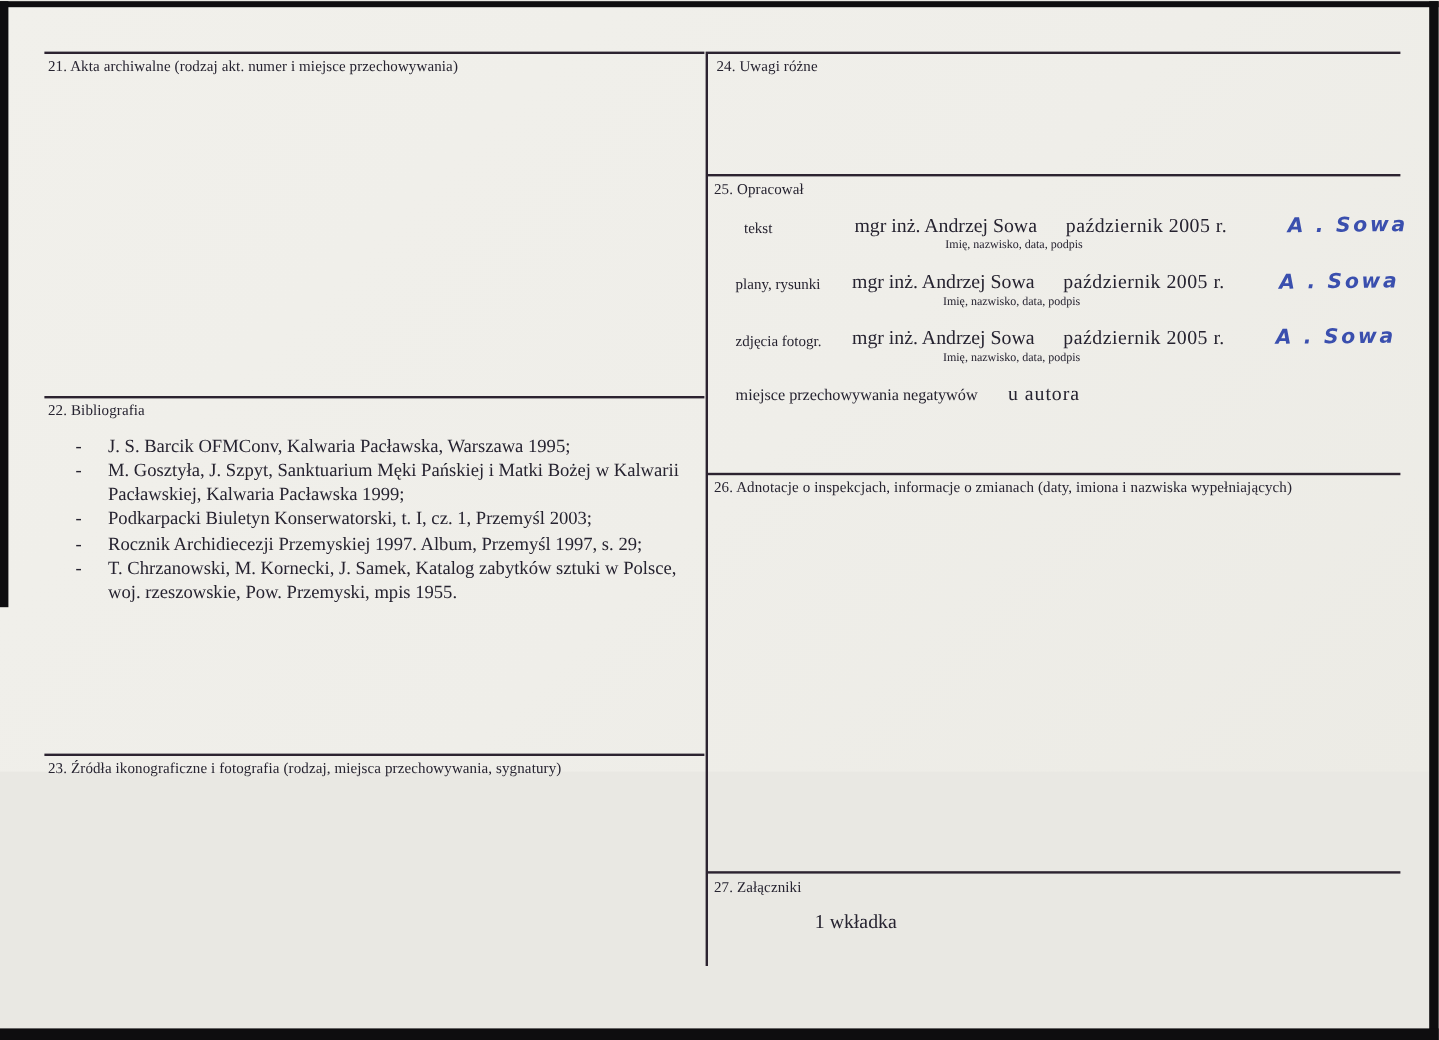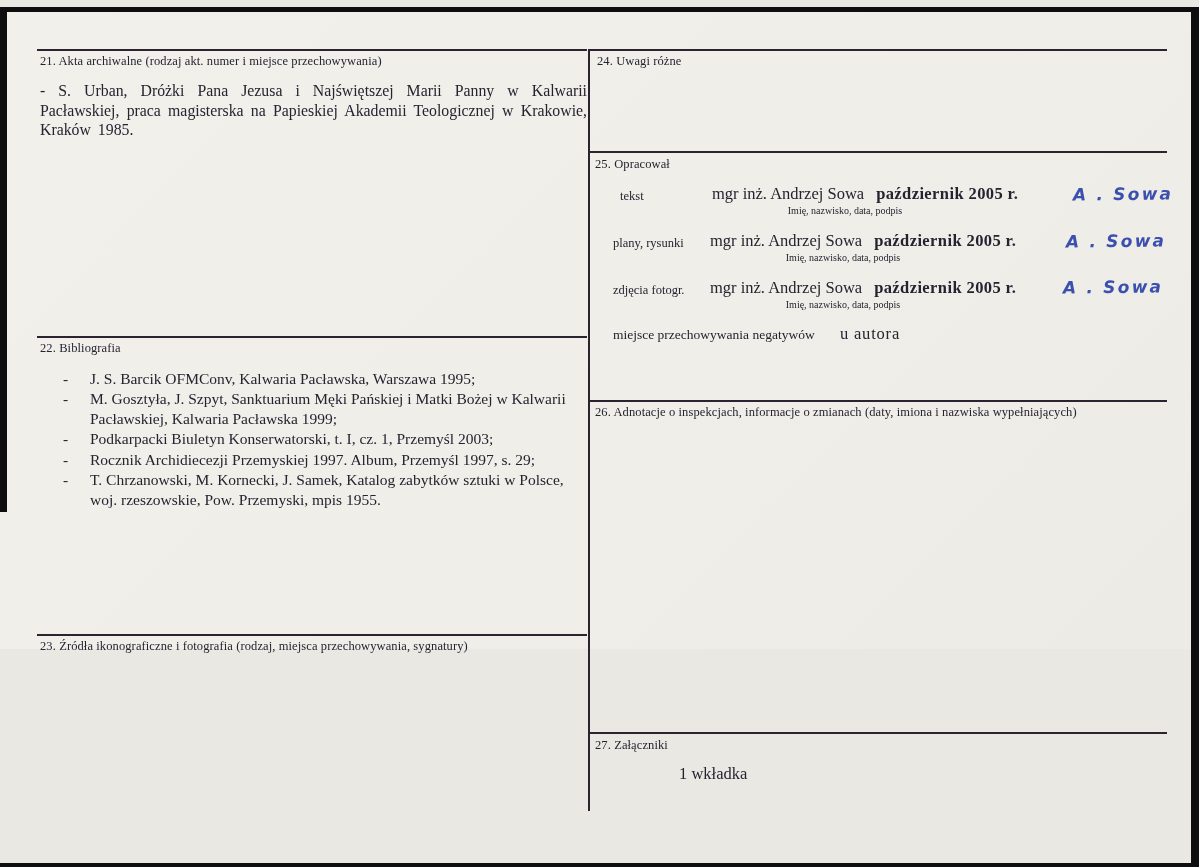--- a/index.html
+++ b/index.html
@@ -4,21 +4,21 @@
 <style>
   html,body{margin:0;padding:0;}
   body{
     width:1199px;height:867px;
     font-family:"Liberation Serif", serif;
     background:#e9e8e3;
     position:relative;
     overflow:hidden;
   }
   .card{
-    position:absolute;left:0;top:7px;width:1199px;height:642px;
+    position:absolute;left:0;top:1px;width:1199px;height:642px;
     background:linear-gradient(135deg,#f1f0eb 0%,#efeee9 55%,#ecebe5 100%);
   }
   
   .edge{position:absolute;background:#0e0d0f;}
   .edge-top{left:0;top:0;width:1199px;height:5px;}
   .edge-left{left:0;top:0;width:7px;height:505px;}
   .edge-right{left:1191px;top:0;width:8px;height:867px;}
   .edge-bottom{left:0;top:856px;width:1199px;height:11px;}
   
   .rule{position:absolute;background:#2c2330;}
@@ -41,21 +41,21 @@
   .bib-item{display:flex;margin:0 0 .5px 0;}
   .bib-dash{width:27px;flex:0 0 27px;}
   .bib-text{flex:1;}
   
   .op-role{
     position:absolute;font-size:12.5px;color:#262330;white-space:nowrap;
   }
   .op-main{
     position:absolute;font-size:16.5px;color:#262330;white-space:nowrap;
   }
-  .op-main .date{margin-left:12px;letter-spacing:.4px;font-weight:bold;}
+  .op-main .date{margin-left:24px;letter-spacing:.4px;}
   .op-caption{
     position:absolute;font-size:10px;color:#262330;
     width:280px;text-align:center;white-space:nowrap;
   }
   .signature{
     position:absolute;
     font-family:"DejaVu Sans", sans-serif;
     font-style:italic;font-weight:bold;
     font-size:17px;letter-spacing:2.2px;
     color:#3a4fae;white-space:nowrap;
@@ -82,21 +82,20 @@
   <div class="rule" style="left:37px;top:42px;width:550px;height:2px;"></div>
   <div class="rule" style="left:37px;top:329px;width:550px;height:2px;"></div>
   <div class="rule" style="left:37px;top:627px;width:550px;height:2px;"></div>
   <div class="rule" style="left:588px;top:42px;width:2px;height:762px;"></div>
   <div class="rule" style="left:590px;top:42px;width:577px;height:2px;"></div>
   <div class="rule" style="left:590px;top:144px;width:577px;height:2px;"></div>
   <div class="rule" style="left:590px;top:393px;width:577px;height:2px;"></div>
   <div class="rule" style="left:590px;top:725px;width:577px;height:2px;"></div>
 
   <div class="sec-label" style="left:40px;top:47px;">21. Akta archiwalne (rodzaj akt. numer i miejsce przechowywania)</div>
-  <div class="para21">- S. Urban, Dróżki Pana Jezusa i Najświętszej Marii Panny w Kalwarii Pacławskiej, praca magisterska na Papieskiej Akademii Teologicznej w Krakowie, Kraków 1985.</div>
 
   <div class="sec-label" style="left:40px;top:334px;">22. Bibliografia</div>
   <div class="bib-list">
     <div class="bib-item">
       <span class="bib-dash">-</span>
       <span class="bib-text">J. S. Barcik OFMConv, Kalwaria Pacławska, Warszawa 1995;</span>
     </div>
     <div class="bib-item">
       <span class="bib-dash">-</span>
       <span class="bib-text">M. Gosztyła, J. Szpyt, Sanktuarium Męki Pańskiej i Matki Bożej w Kalwarii Pacławskiej, Kalwaria Pacławska 1999;</span>

